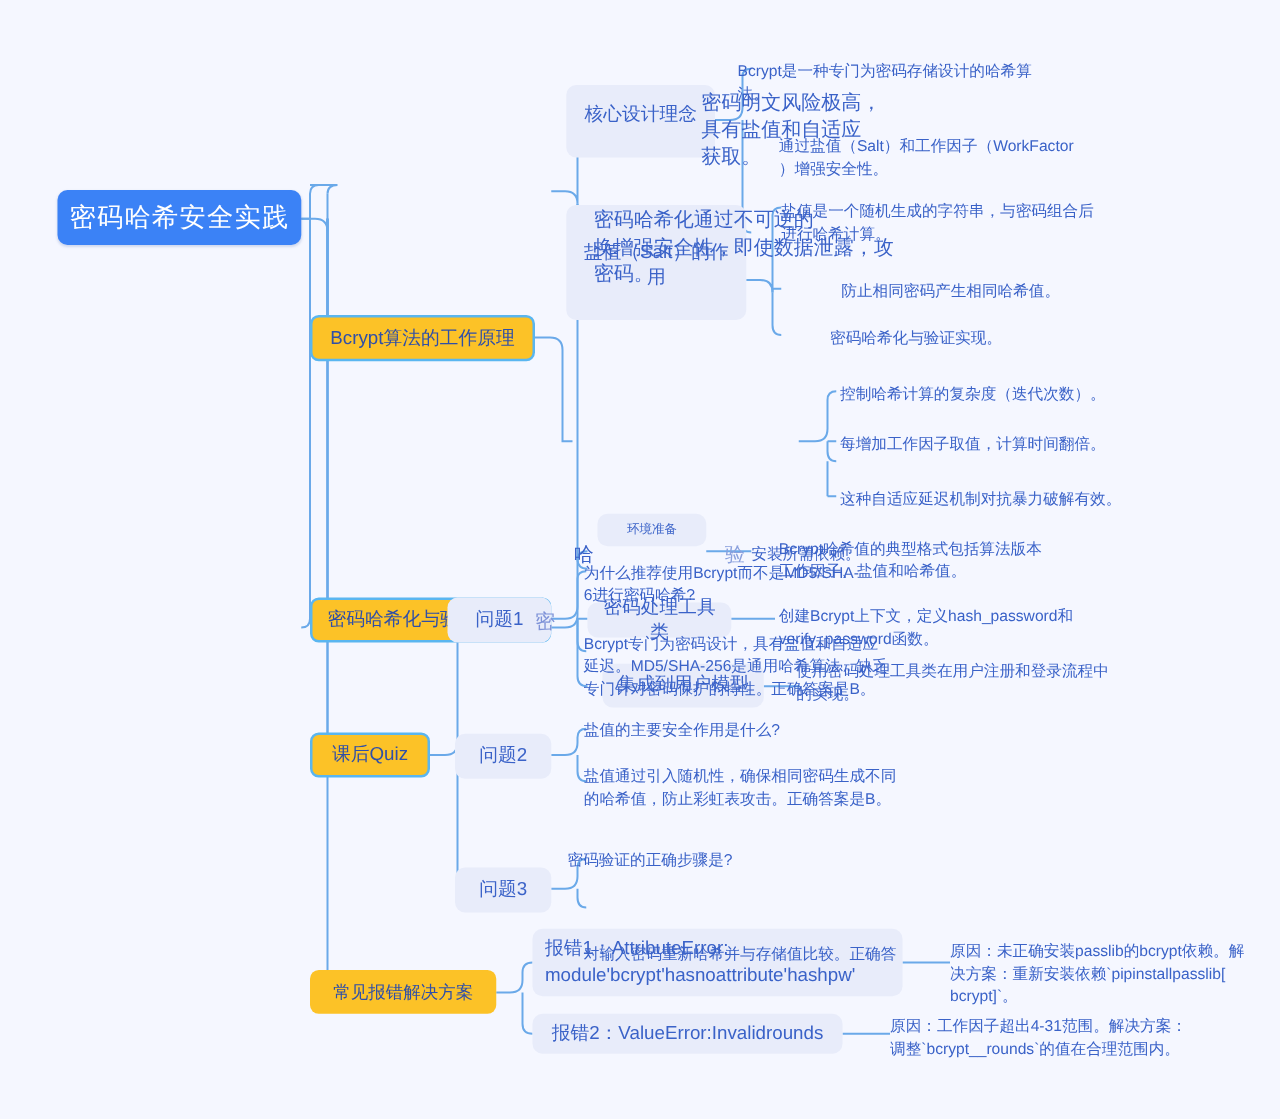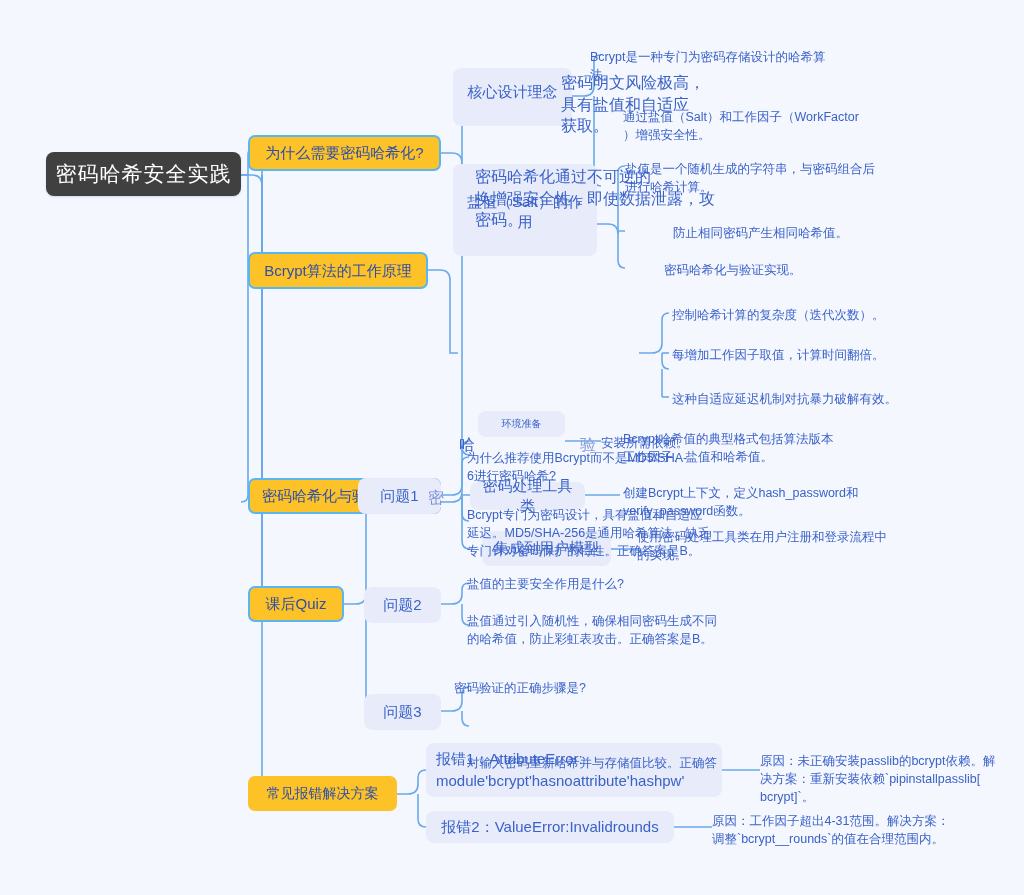--- a/index.html
+++ b/index.html
@@ -9,21 +9,21 @@
     font-family:"Liberation Sans","DejaVu Sans",sans-serif;
     overflow:hidden;
     position:relative;
   }
   #canvas{position:absolute;left:0;top:0;width:1024px;height:895px;}
   svg.links{position:absolute;left:0;top:0;width:1024px;height:895px;pointer-events:none;}
 
   .node{position:absolute;box-sizing:border-box;}
 
   .root{
-    background:#404040;color:#ffffff;border-radius:8px;
+    background:#3b82f6;color:#ffffff;border-radius:8px;
     font-size:21px;letter-spacing:1px;
     display:flex;align-items:center;justify-content:center;
     box-shadow:0 1px 2px rgba(40,80,160,.18);
   }
   .topic{
     background:#fcc227;color:#2f4fa8;border:2px solid #5ab6f0;border-radius:7px;
     font-size:15px;display:flex;align-items:center;justify-content:center;
     text-align:center;line-height:1.2;padding:0 8px;
   }
   .topic.noborder{border:none;}
@@ -107,23 +107,20 @@
       <path d="M722,770 H760"></path>
 
       <path d="M674,827 H712"></path>
     </g>
   </svg>
 
   <div class="node root" style="left:46px;top:152px;width:195px;height:44px;">
     <span>密码哈希安全实践</span>
   </div>
 
-  <div class="node topic" style="left:248px;top:135px;width:193px;height:36px;">
-    <span>为什么需要密码哈希化?</span>
-  </div>
 
   <div class="node topic" style="left:248px;top:252px;width:180px;height:37px;">
     <span>Bcrypt算法的工作原理</span>
   </div>
 
   <div class="node topic" style="left:248px;top:478px;width:193px;height:36px;justify-content:flex-start;">
     <span style="padding-left:4px;">密码哈希化与验证实现</span>
   </div>
 
   <div class="node topic" style="left:248px;top:586px;width:96px;height:36px;">

